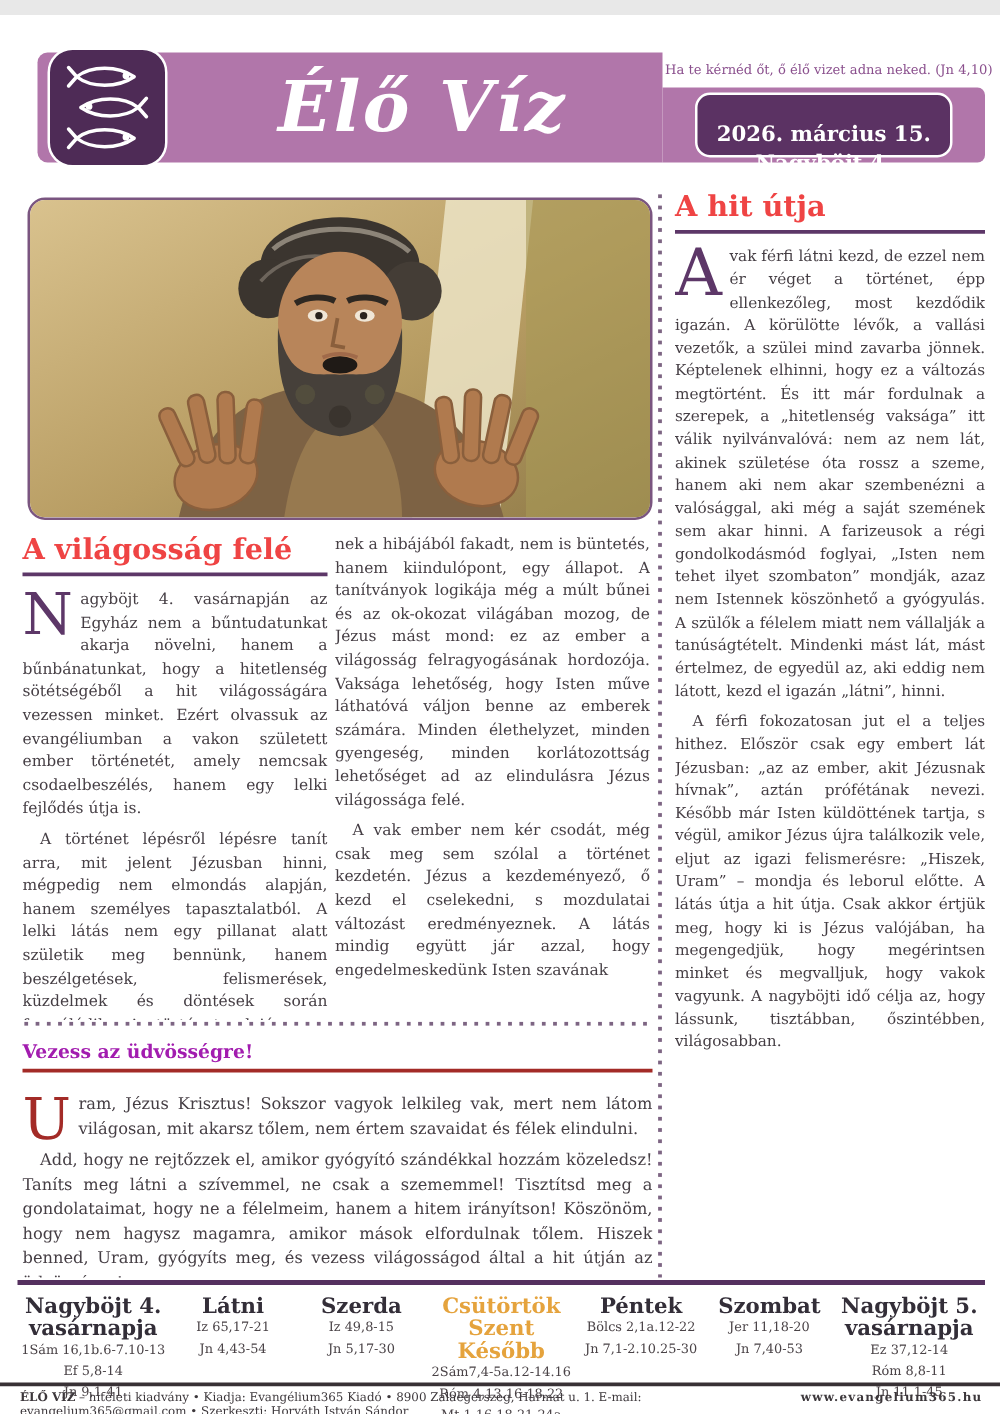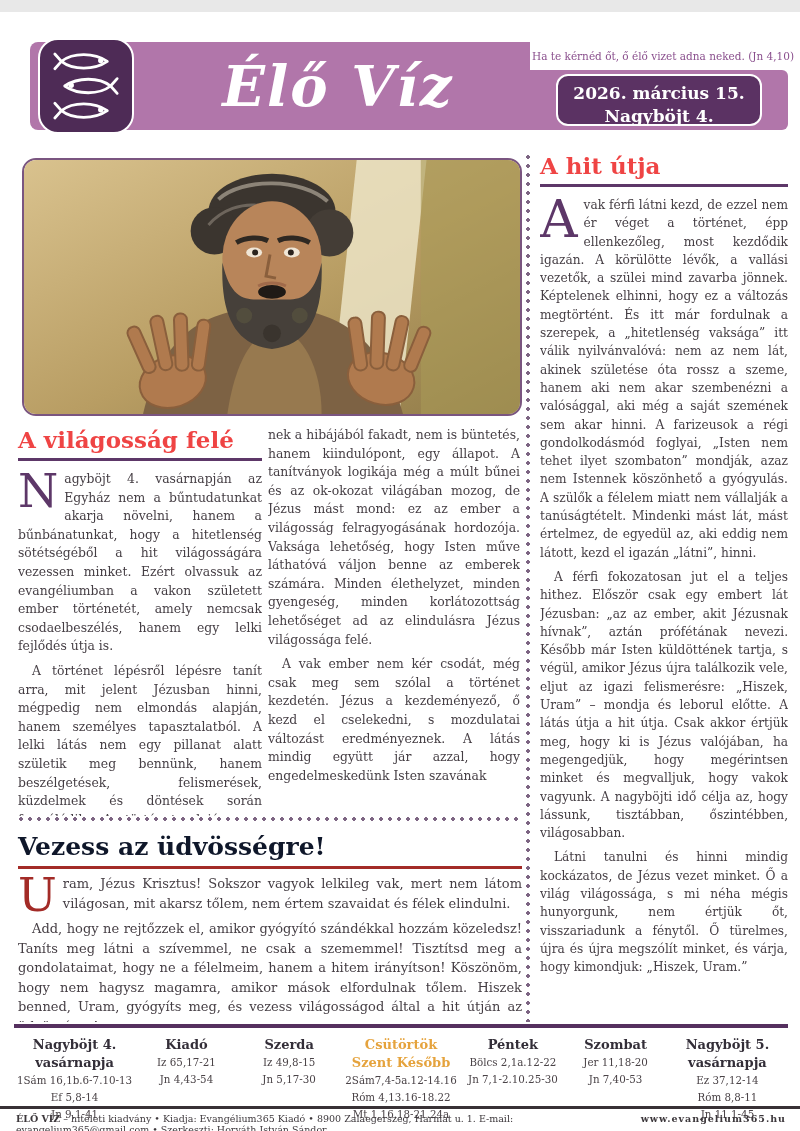--- a/index.html
+++ b/index.html
@@ -9,60 +9,60 @@
   
   .banner-a{position:absolute;left:30px;top:30px;width:500px;height:88px;background:#b176aa;border-radius:8px 0 0 8px;}
   .banner-b{position:absolute;left:530px;top:58px;width:258px;height:60px;background:#b176aa;border-radius:0 6px 6px 0;}
   .logo-box{position:absolute;left:38px;top:26px;width:96px;height:96px;background:#4e2b56;border:2px solid #fff;
             border-radius:20px;box-sizing:border-box;display:flex;align-items:center;justify-content:center;}
   .nl-title{position:absolute;left:168px;top:34px;width:340px;height:80px;display:flex;align-items:center;justify-content:center;
             font-style:italic;font-weight:bold;font-size:56px;color:#fff;letter-spacing:2px;}
   .quote{position:absolute;left:532px;top:38px;width:258px;font-size:10.5px;color:#8a4f8d;text-align:right;white-space:nowrap;}
   .date-box{position:absolute;left:556px;top:62px;width:206px;height:52px;background:#5b3263;border:2.5px solid #fff;
             border-radius:12px;box-sizing:border-box;color:#fff;text-align:center;font-weight:bold;
-            font-size:17px;line-height:23px;padding-top:6px;}
+            font-size:17px;line-height:23px;padding-top:21px;}
 
   
   .photo{position:absolute;left:22px;top:146px;width:500px;height:258px;border:2px solid #7a5580;border-radius:14px;
          overflow:hidden;box-sizing:border-box;}
 
   
   .h-rule{height:3px;background:#5d3768;margin-top:5px;}
   .h-rule.red{background:#a32b27;}
   .dots-h{position:absolute;left:18px;top:804px;width:504px;height:6px;
           background-image:radial-gradient(circle at 3px 3px,#7d6583 1.7px,transparent 1.9px);
           background-size:9px 6px;background-repeat:repeat-x;}
   .dots-v{position:absolute;left:525px;top:142px;width:6px;height:868px;
           background-image:radial-gradient(circle at 3px 3px,#7d6583 1.7px,transparent 1.9px);
           background-size:6px 9px;background-repeat:repeat-y;}
   .rule-thick{position:absolute;left:14px;top:1012px;width:774px;height:4px;background:#55305f;}
   .rule-footer{position:absolute;left:0;top:1094px;width:800px;height:3px;background:#383135;}
 
   
   .a-head{font-size:23px;font-weight:bold;color:#ef4444;}
-  .p-head{font-size:25px;font-weight:bold;color:#0f172a;}
+  .p-head{font-size:15px;font-weight:bold;color:#a21caf;}
   .col{position:absolute;font-size:12.4px;line-height:18.6px;text-align:justify;overflow:hidden;}
   .col p{margin:0 0 6px 0;}
   .col p.ind{text-indent:14px;}
   .dropcap{float:left;font-size:46px;line-height:37px;padding:3px 6px 0 0;color:#5d3768;}
   .dropcap.big{font-size:52px;line-height:40px;}
   .dropcap.red{color:#a32b27;}
   .left-head{position:absolute;left:18px;top:414px;width:244px;}
   .right-head{position:absolute;left:540px;top:140px;width:248px;}
   .prayer-head{position:absolute;left:18px;top:820px;width:504px;}
   .col1{left:18px;top:458px;width:244px;height:346px;}
   .col2{left:268px;top:414px;width:252px;height:392px;}
   .col3{left:540px;top:184px;width:248px;height:826px;font-size:12.2px;line-height:18.3px;}
   .prayer-body{left:18px;top:862px;width:504px;height:148px;font-size:13px;line-height:19.5px;}
 
   
   .calendar{position:absolute;left:14px;top:1024px;width:774px;display:flex;}
   .cal-col{flex:1;text-align:center;}
   .cal-col.wide{flex:1.18;}
-  .cal-title{font-size:13px;font-weight:bold;color:#332e38;line-height:18px;}
+  .cal-title{font-size:17px;font-weight:bold;color:#332e38;line-height:18px;}
   .cal-title.orange{color:#e5a33d;}
   .cal-reading{font-size:10.3px;color:#4a4347;line-height:17px;white-space:nowrap;}
 
   
   .footer{position:absolute;left:16px;top:1101px;width:770px;display:flex;justify-content:space-between;
           font-size:9.5px;color:#3c373b;}
   .footer b{font-weight:bold;}
   .site{font-weight:bold;letter-spacing:1px;}
 </style>
 </head>
@@ -173,21 +173,20 @@
     <p class="ind">A vak ember nem kér csodát, még csak meg sem szólal a történet kezdetén. Jézus a kezdeményező, ő kezd el cselekedni, s mozdulatai változást eredményeznek. A látás mindig együtt jár azzal, hogy engedelmeskedünk Isten szavának</p>
   </div>
 
   <div class="right-head">
     <div class="a-head">A hit útja</div>
     <div class="h-rule"></div>
   </div>
   <div class="col col3">
     <p><span class="dropcap big">A</span><span>vak férfi látni kezd, de ezzel nem ér véget a történet, épp ellenkezőleg, most kezdődik igazán. A körülötte lévők, a vallási vezetők, a szülei mind zavarba jönnek. Képtelenek elhinni, hogy ez a változás megtörtént. És itt már fordulnak a szerepek, a „hitetlenség vaksága” itt válik nyilvánvalóvá: nem az nem lát, akinek születése óta rossz a szeme, hanem aki nem akar szembenézni a valósággal, aki még a saját szemének sem akar hinni. A farizeusok a régi gondolkodásmód foglyai, „Isten nem tehet ilyet szombaton” mondják, azaz nem Istennek köszönhető a gyógyulás. A szülők a félelem miatt nem vállalják a tanúságtételt. Mindenki mást lát, mást értelmez, de egyedül az, aki eddig nem látott, kezd el igazán „látni”, hinni.</span></p>
     <p class="ind">A férfi fokozatosan jut el a teljes hithez. Először csak egy embert lát Jézusban: „az az ember, akit Jézusnak hívnak”, aztán prófétának nevezi. Később már Isten küldöttének tartja, s végül, amikor Jézus újra találkozik vele, eljut az igazi felismerésre: „Hiszek, Uram” – mondja és leborul előtte. A látás útja a hit útja. Csak akkor értjük meg, hogy ki is Jézus valójában, ha megengedjük, hogy megérintsen minket és megvalljuk, hogy vakok vagyunk. A nagyböjti idő célja az, hogy lássunk, tisztábban, őszintébben, világosabban.</p>
-    <p class="ind">Látni tanulni és hinni mindig kockázatos, de Jézus vezet minket. Ő a világ világossága, s mi néha mégis hunyorgunk, nem értjük őt, visszariadunk a fénytől. Ő türelmes, újra és újra megszólít minket, és várja, hogy kimondjuk: „Hiszek, Uram.”</p>
   </div>
 
   <div class="prayer-head">
     <div class="p-head">Vezess az üdvösségre!</div>
     <div class="h-rule red"></div>
   </div>
   <div class="col prayer-body">
     <p><span class="dropcap red">U</span><span>ram, Jézus Krisztus! Sokszor vagyok lelkileg vak, mert nem látom világosan, mit akarsz tőlem, nem értem szavaidat és félek elindulni.</span></p>
     <p class="ind">Add, hogy ne rejtőzzek el, amikor gyógyító szándékkal hozzám közeledsz! Taníts meg látni a szívemmel, ne csak a szememmel! Tisztítsd meg a gondolataimat, hogy ne a félelmeim, hanem a hitem irányítson! Köszönöm, hogy nem hagysz magamra, amikor mások elfordulnak tőlem. Hiszek benned, Uram, gyógyíts meg, és vezess világosságod által a hit útján az üdvösségre!</p>
   </div>
@@ -195,21 +194,21 @@
   <div class="rule-thick"></div>
   <div class="calendar">
     <div class="cal-col wide">
       <div class="cal-title">Nagyböjt 4.</div>
       <div class="cal-title">vasárnapja</div>
       <div class="cal-reading">1Sám 16,1b.6-7.10-13</div>
       <div class="cal-reading">Ef 5,8-14</div>
       <div class="cal-reading">Jn 9,1-41</div>
     </div>
     <div class="cal-col">
-      <div class="cal-title">Kiadó</div>
+      <div class="cal-title">Látni</div>
       <div class="cal-reading">Iz 65,17-21</div>
       <div class="cal-reading">Jn 4,43-54</div>
     </div>
     <div class="cal-col">
       <div class="cal-title">Szerda</div>
       <div class="cal-reading">Iz 49,8-15</div>
       <div class="cal-reading">Jn 5,17-30</div>
     </div>
     <div class="cal-col wide">
       <div class="cal-title orange">Csütörtök</div>

